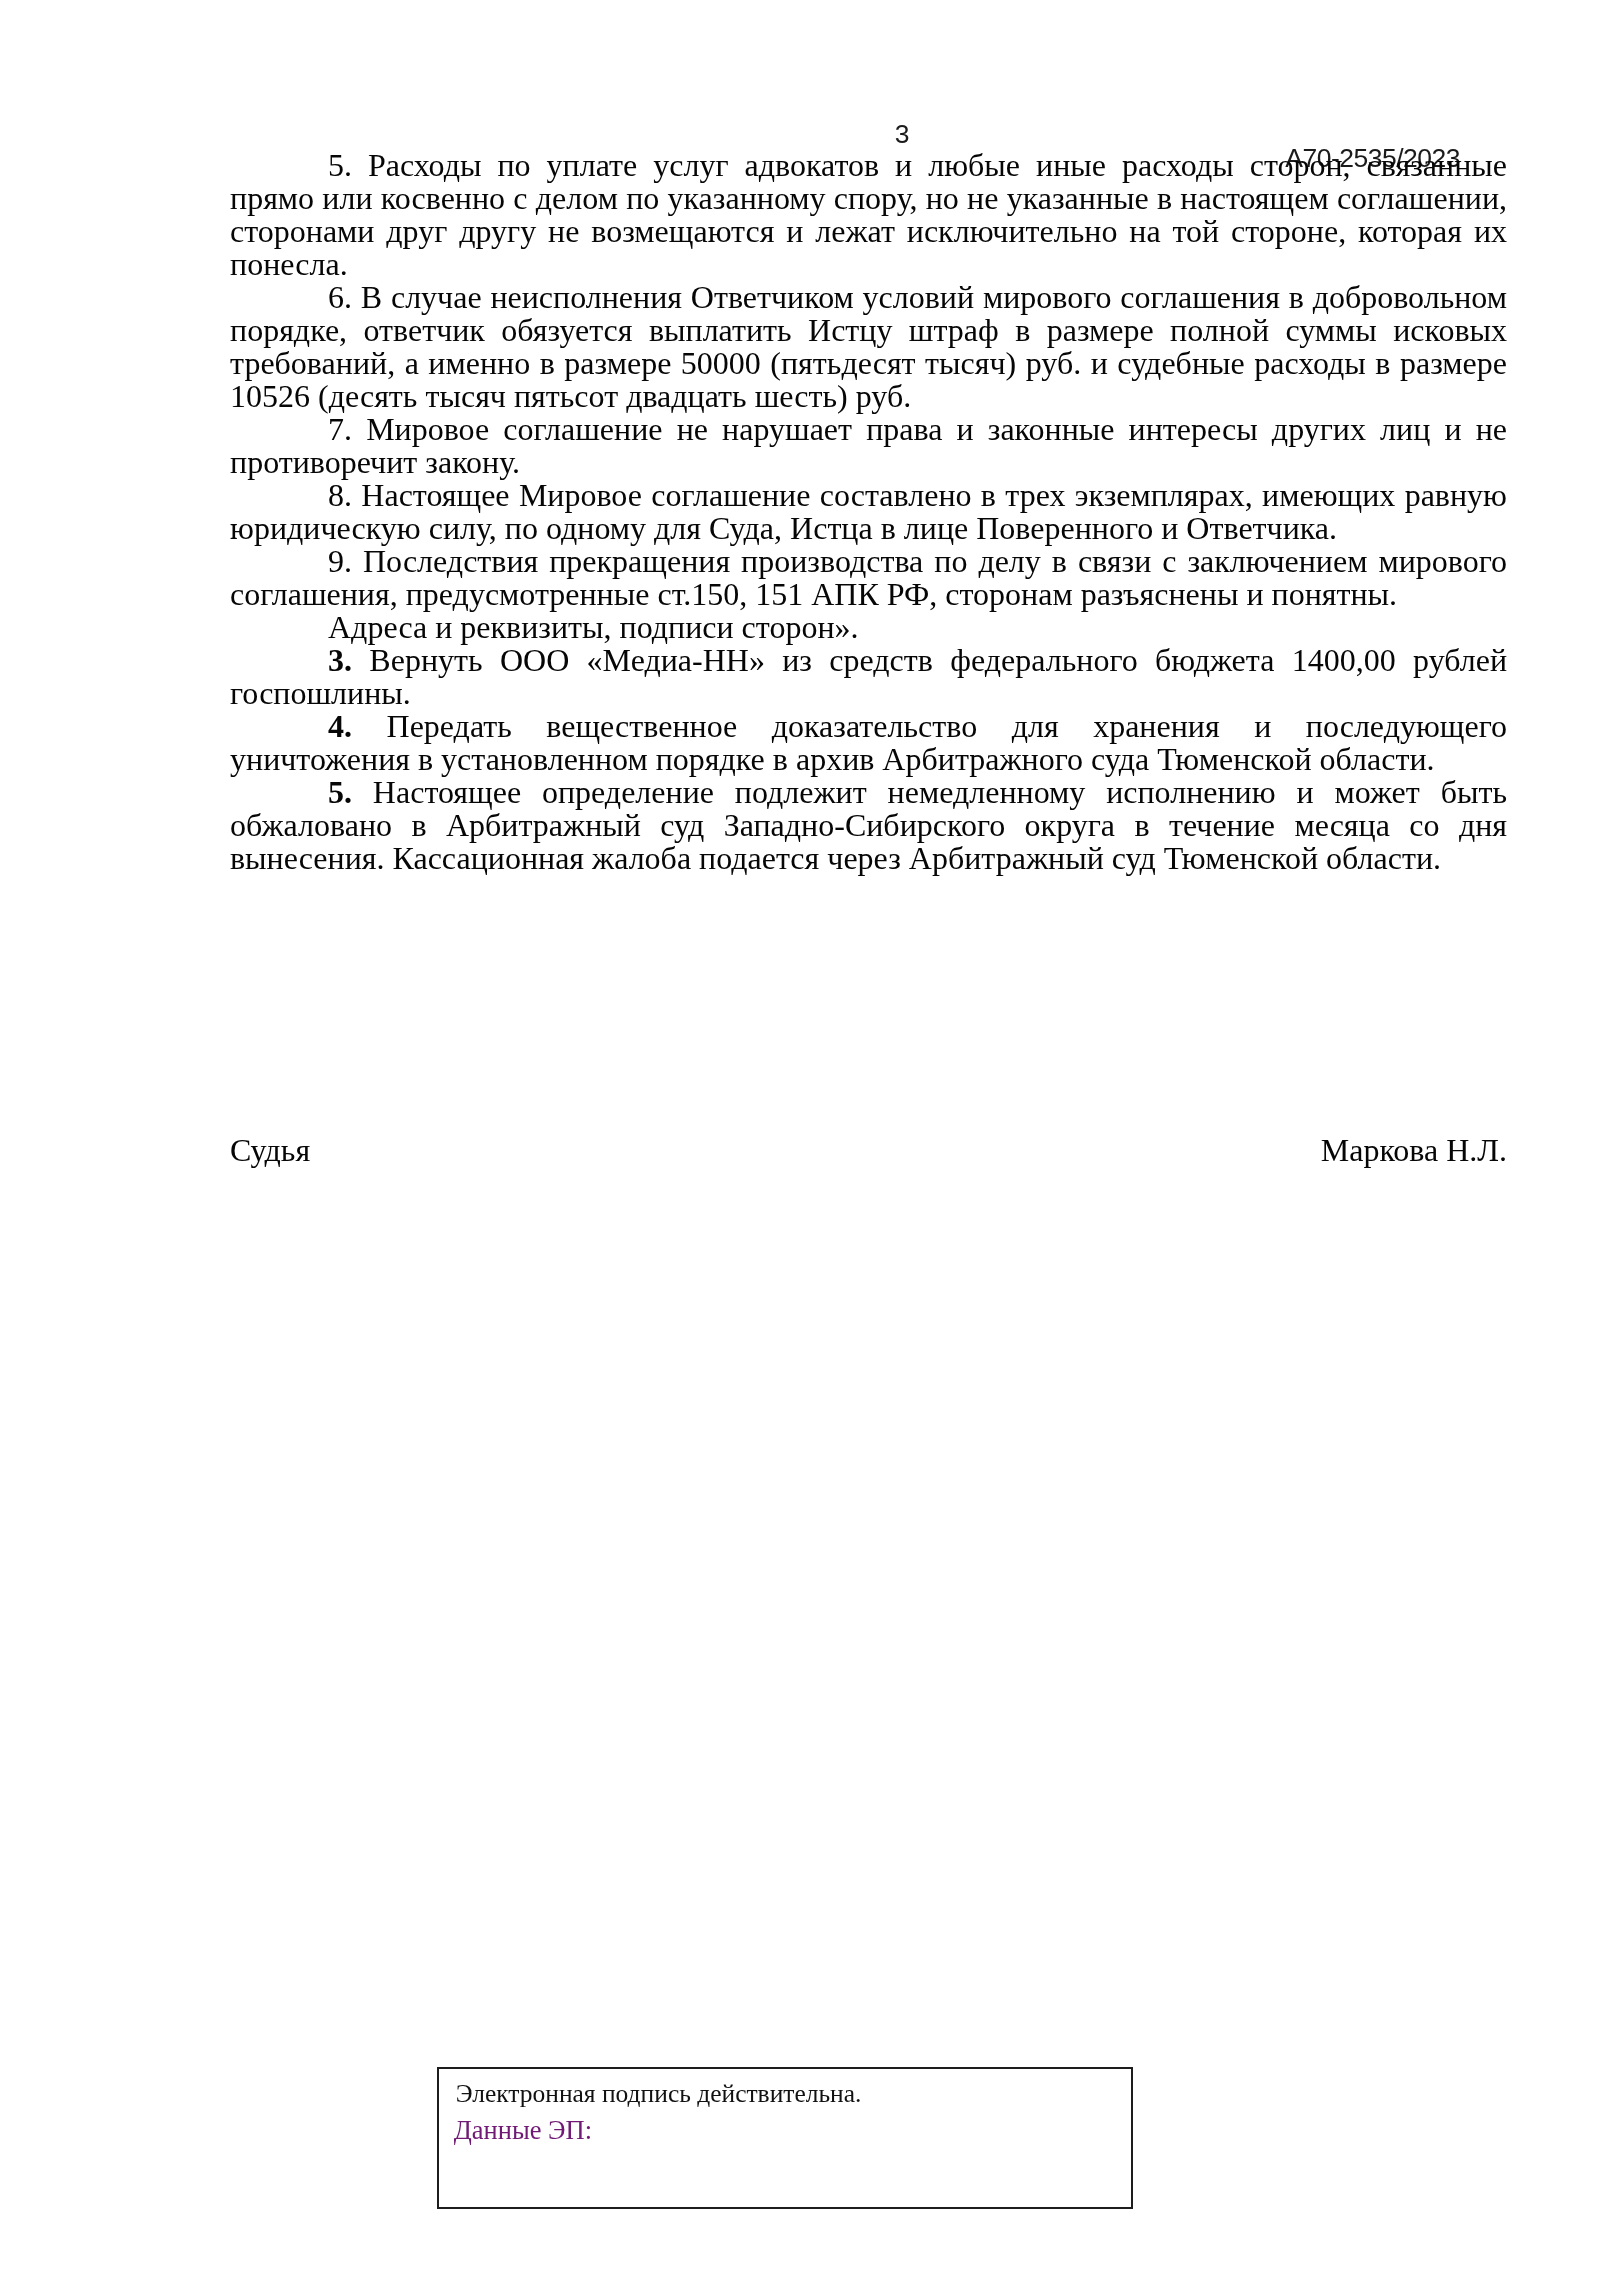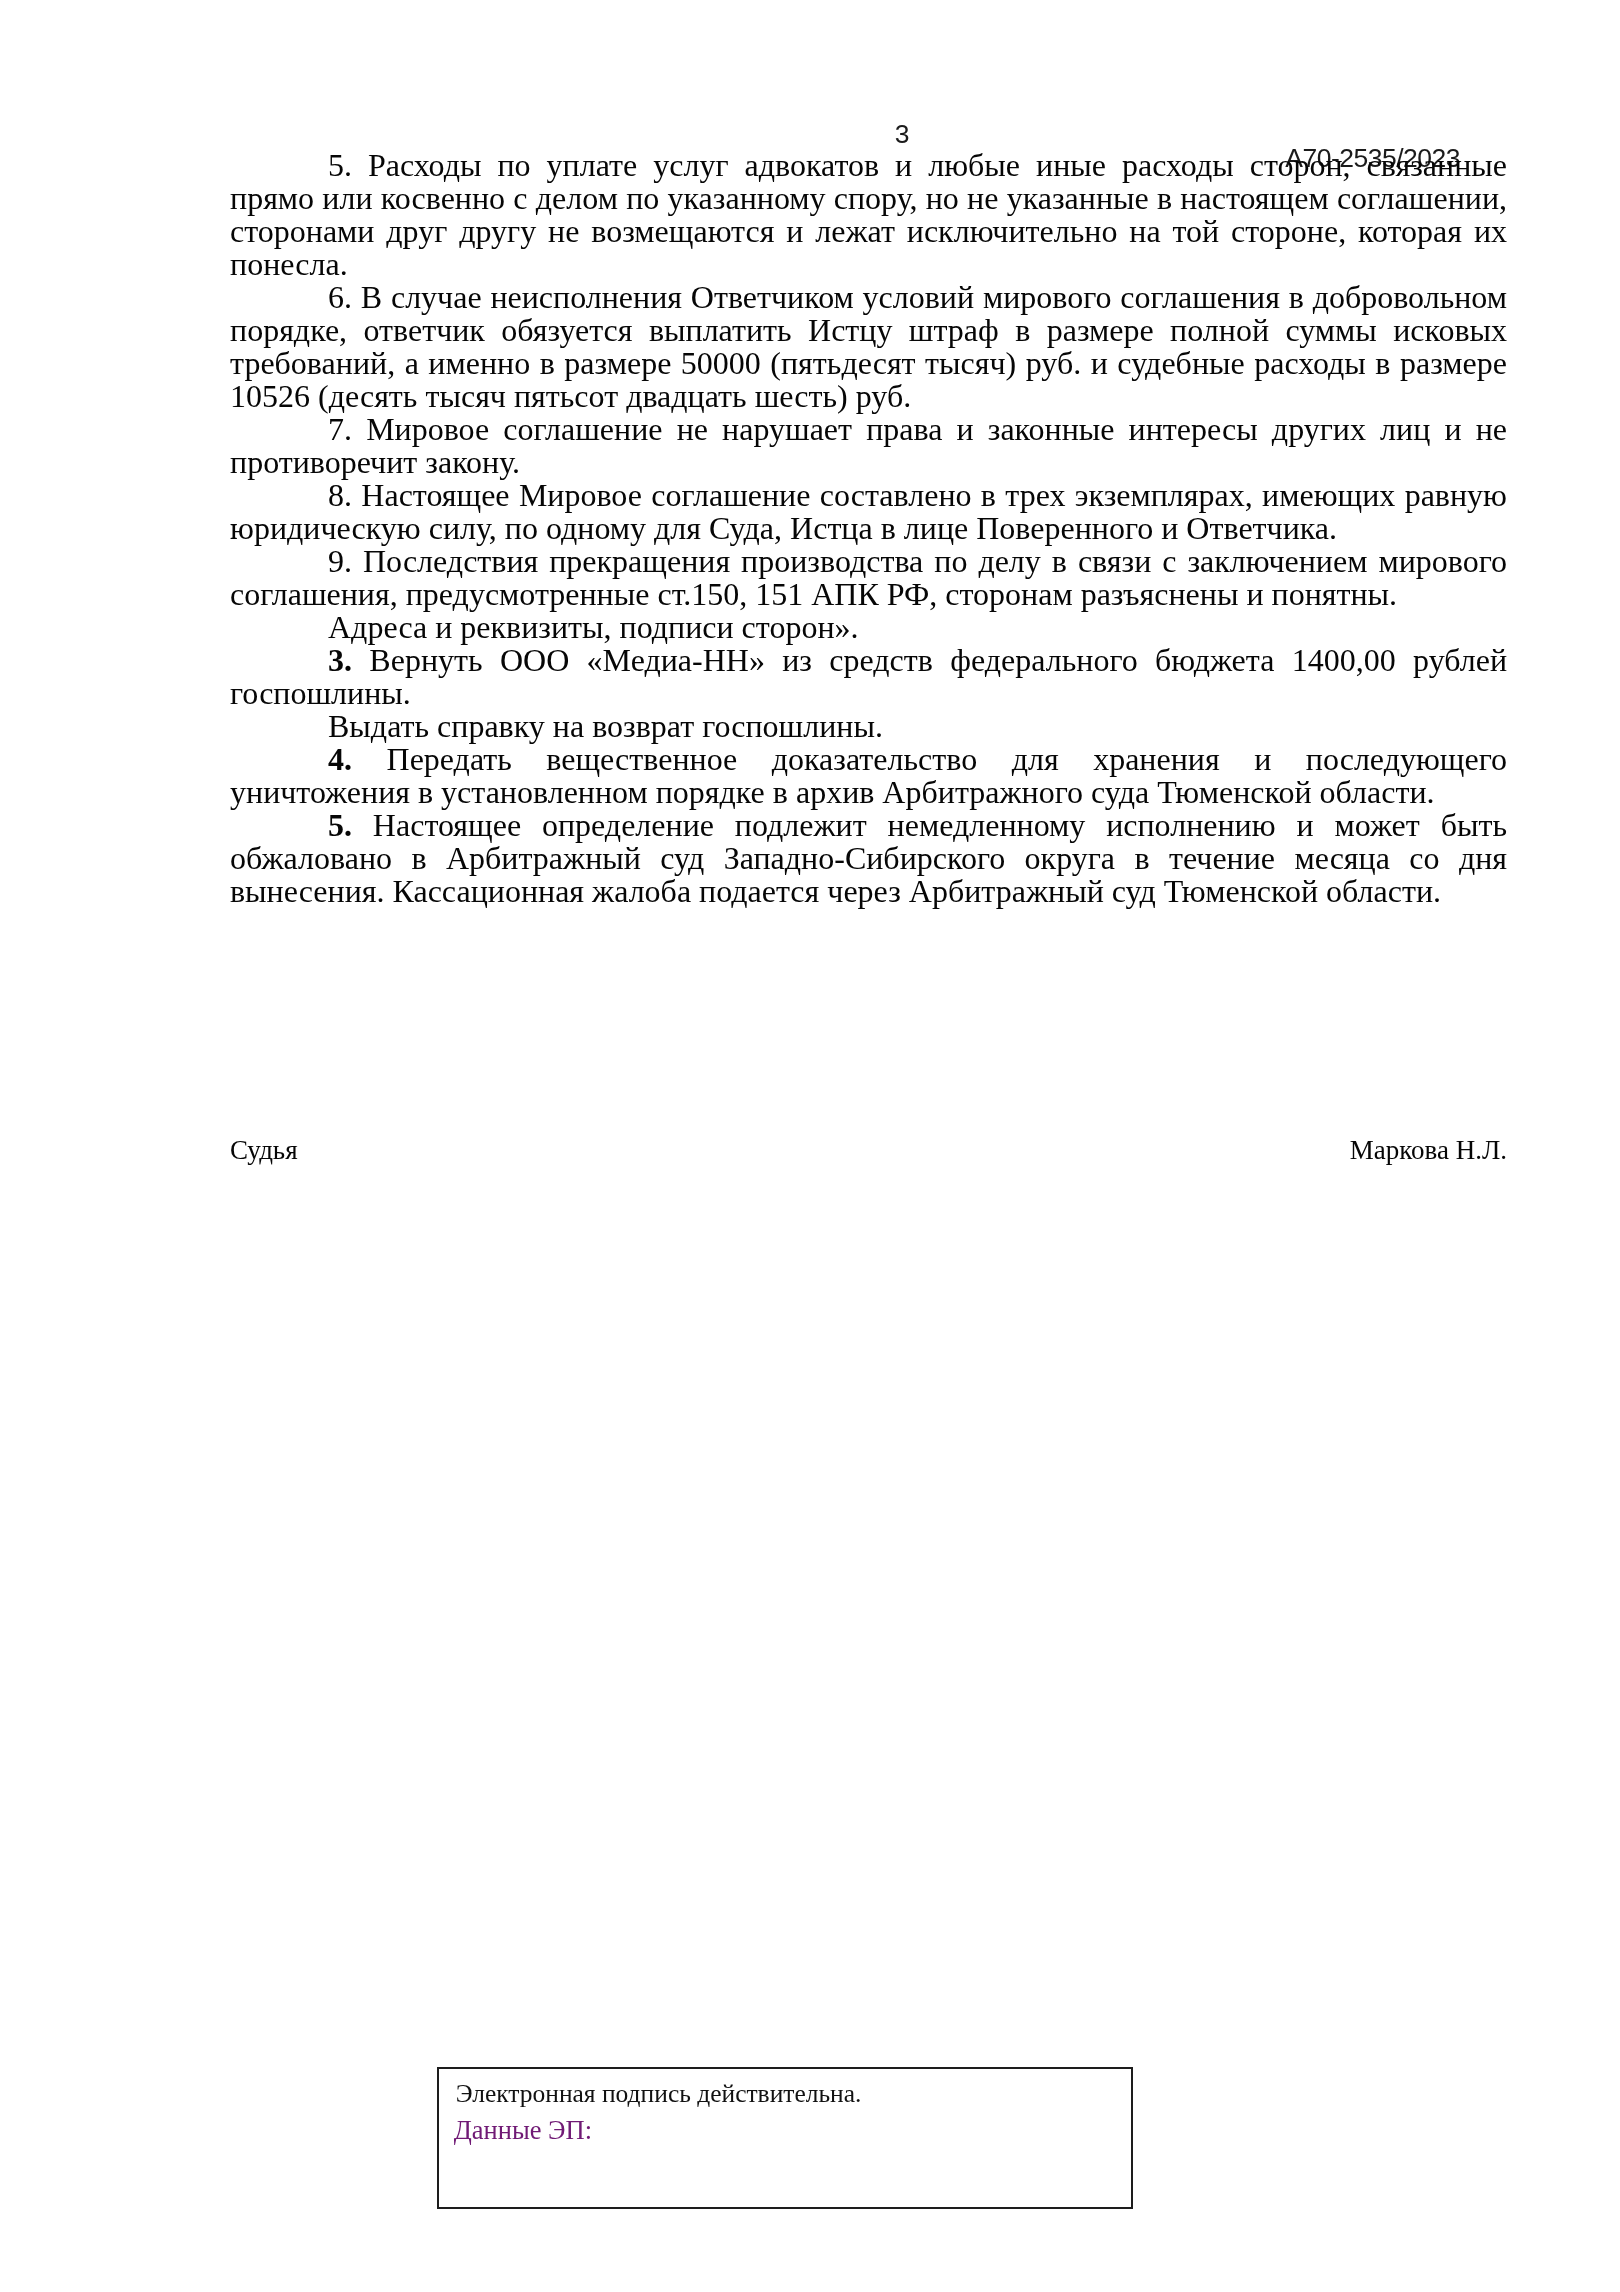--- a/index.html
+++ b/index.html
@@ -35,21 +35,21 @@
   .content p { text-indent: 98px; }
   .num { white-space: pre; }
   .bold-num .num { font-weight: bold; }
   .sign-row {
     position: absolute;
     left: 230px;
     top: 1131px;
     width: 1277px;
     display: flex;
     justify-content: space-between;
-    font-size: 27px;
+    font-size: 32px;
     line-height: 39px;
     color: #060606;
   }
   .stamp {
     position: absolute;
     left: 437px;
     top: 2067px;
     width: 696px;
     height: 142px;
     border: 2.9px solid #1d1d1d;
@@ -90,21 +90,20 @@
   <div class="hdr hdr-case">А70-2535/2023</div>
 
   <div class="content">
     <p><span class="num">5.</span> <span>Расходы по уплате услуг адвокатов и любые иные расходы сторон, связанные прямо или косвенно с делом по указанному спору, но не указанные в настоящем соглашении, сторонами друг другу не возмещаются и лежат исключительно на той стороне, которая их понесла.</span></p>
     <p><span class="num">6.</span> <span>В случае неисполнения Ответчиком условий мирового соглашения в добровольном порядке, ответчик обязуется выплатить Истцу штраф в размере полной суммы исковых требований, а именно в размере 50000 (пятьдесят тысяч) руб. и судебные расходы в размере 10526 (десять тысяч пятьсот двадцать шесть) руб.</span></p>
     <p><span class="num">7.</span> <span>Мировое соглашение не нарушает права и законные интересы других лиц и не противоречит закону.</span></p>
     <p><span class="num">8.</span> <span>Настоящее Мировое соглашение составлено в трех экземплярах, имеющих равную юридическую силу, по одному для Суда, Истца в лице Поверенного и Ответчика.</span></p>
     <p><span class="num">9.</span> <span>Последствия прекращения производства по делу в связи с заключением мирового соглашения, предусмотренные ст.150, 151 АПК РФ, сторонам разъяснены и понятны.</span></p>
     <p><span class="num"></span> <span>Адреса и реквизиты, подписи сторон».</span></p>
     <p class="bold-num"><span class="num">3.</span> <span>Вернуть ООО «Медиа-НН» из средств федерального бюджета 1400,00 рублей госпошлины.</span></p>
-    <p><span class="num"></span> <span>Выдать справку на возврат госпошлины.</span></p>
     <p class="bold-num"><span class="num">4.</span> <span>Передать вещественное доказательство для хранения и последующего уничтожения в установленном порядке в архив Арбитражного суда Тюменской области.</span></p>
     <p class="bold-num"><span class="num">5.</span> <span>Настоящее определение подлежит немедленному исполнению и может быть обжаловано в Арбитражный суд Западно-Сибирского округа в течение месяца со дня вынесения. Кассационная жалоба подается через Арбитражный суд Тюменской области.</span></p>
   </div>
 
   <div class="sign-row">
     <span>Судья</span>
     <span>Маркова Н.Л.</span>
   </div>
 
   <div class="stamp">

